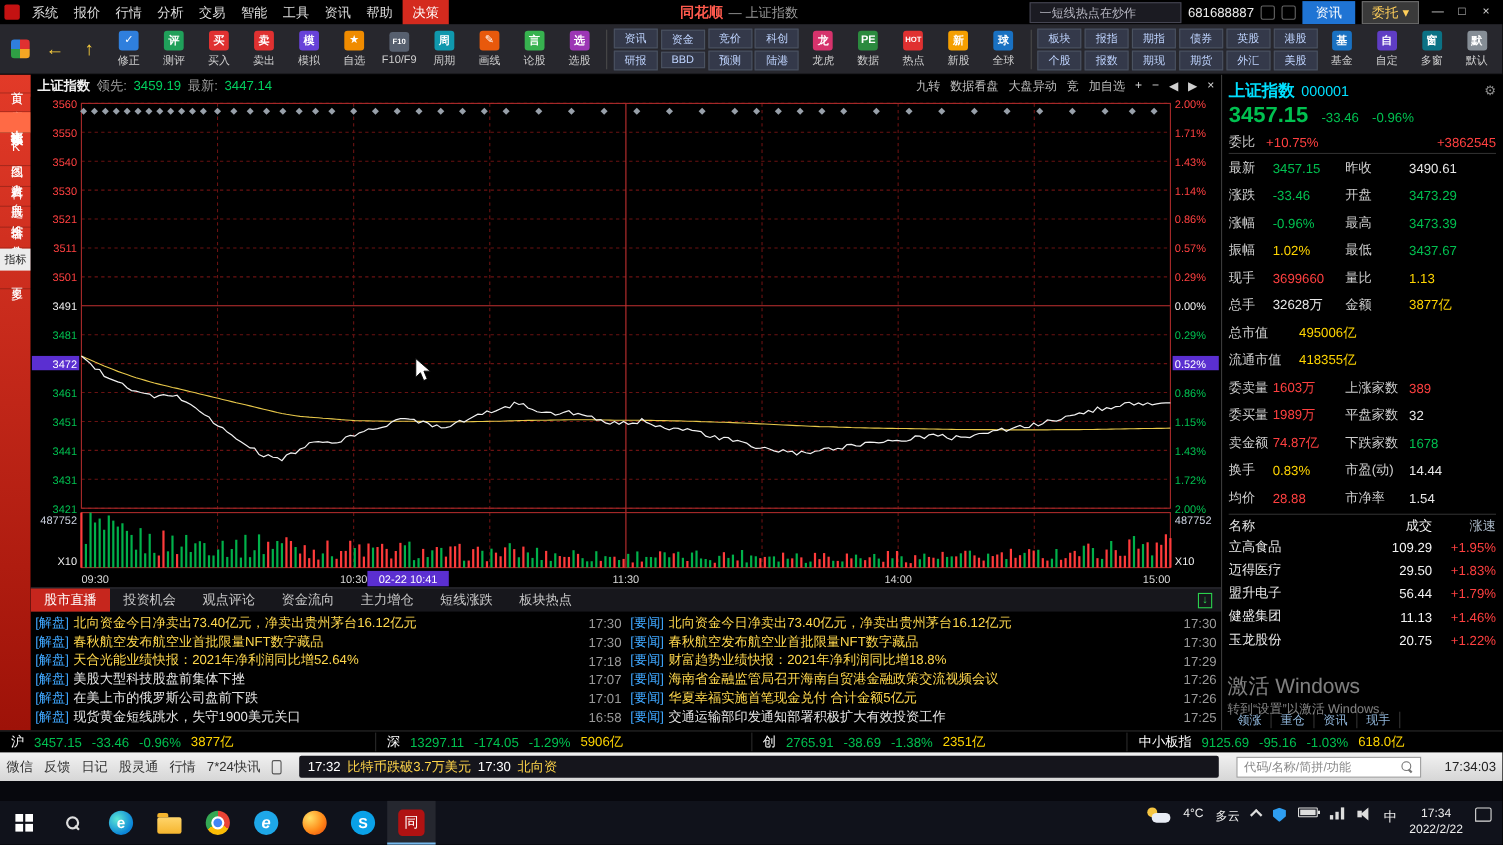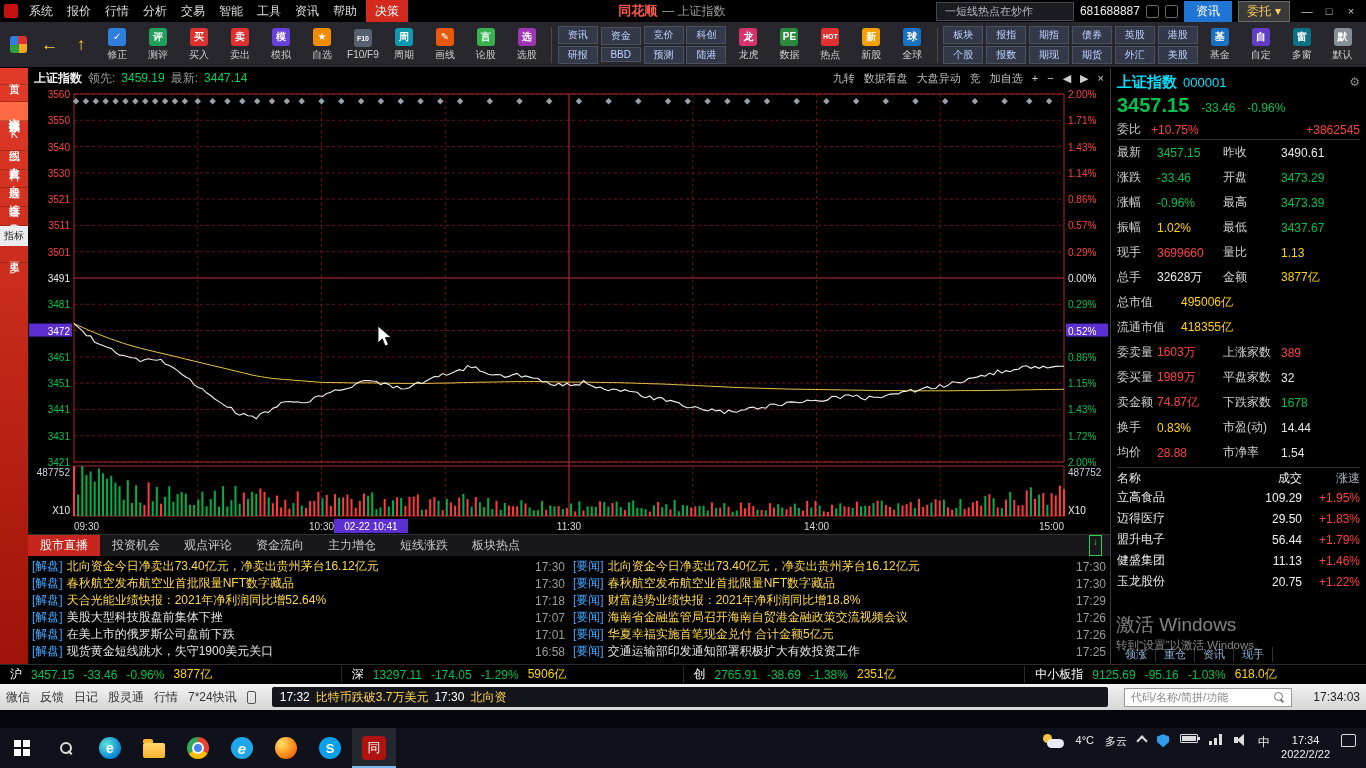--- a/index.html
+++ b/index.html
@@ -47,21 +47,21 @@
   .center{flex:1;display:flex;flex-direction:column;background:#000;min-width:0}
   .chart-header{height:20px;display:flex;align-items:center;font-size:12px;color:#ddd;padding:0 6px;gap:6px;flex-shrink:0}
   .ch-name{font-weight:bold;color:#f0f0f0}
   .chl{color:#9a9a9a}
   .chv{color:#00cf5e}
   .ch-controls{margin-left:auto;display:flex;align-items:center;gap:9px;font-size:11px;color:#bdbdbd}
   .chc{cursor:pointer;white-space:nowrap}
   .chc-ic{cursor:pointer;color:#cfcfcf;font-size:11px}
   #chart-svg{display:block;background:#000;flex-shrink:0}
 
-  .news-tabs{height:22px;display:flex;background:#17171c;border-top:1px solid #2f2f36;font-size:12px;color:#c9c9c9;flex-shrink:0}
+  .news-tabs{height:22px;display:flex;align-items:center;background:#17171c;border-top:1px solid #2f2f36;font-size:12px;color:#c9c9c9;flex-shrink:0}
   .ntab{padding:2px 12px;cursor:pointer;white-space:nowrap}
   .ntab.active{background:#c6261d;color:#fff}
   .ndl{margin-left:auto;margin-right:8px;color:#2bd14d;border:1px solid #2bd14d;font-size:10px;line-height:12px;padding:0 3px;cursor:pointer}
   .news-cols{flex:1;display:flex;font-size:12px;overflow:hidden}
   .ncol{flex:1;display:flex;flex-direction:column;padding:2px 4px;min-width:0}
   .nitem{display:flex;align-items:center;height:17px;gap:4px;min-width:0;cursor:pointer}
   .ntag{color:#3fa7ff;flex-shrink:0}
   .ntitle{color:#e4e4e4;white-space:nowrap;overflow:hidden;text-overflow:ellipsis;flex:1}
   .ntitle.hl{color:#ffd84d}
   .ntime{color:#9a9a9a;flex-shrink:0}

